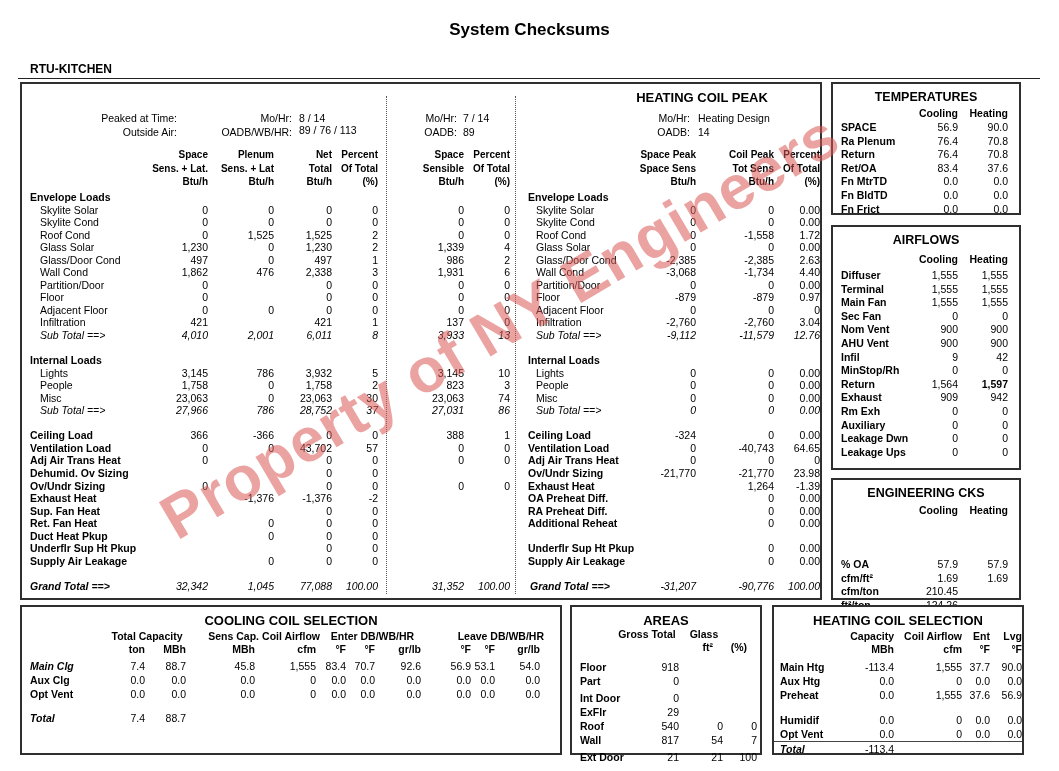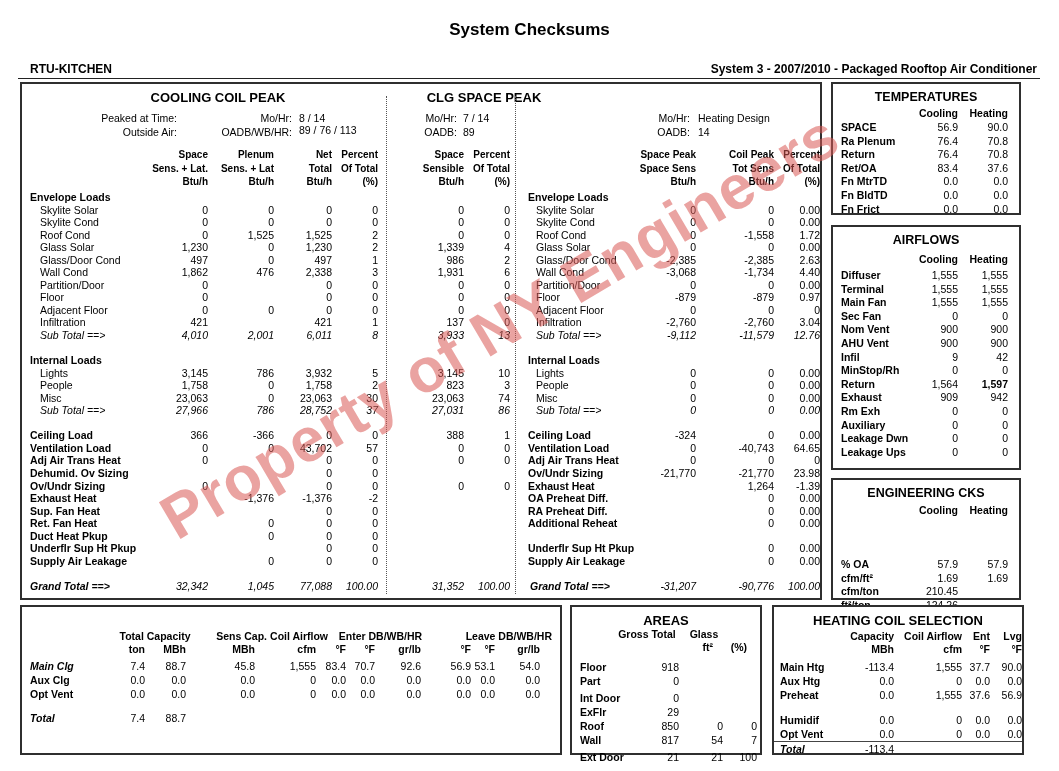--- a/index.html
+++ b/index.html
@@ -71,26 +71,24 @@
                transform:rotate(-30.5deg); transform-origin:0 0; white-space:nowrap;
                letter-spacing:1px; pointer-events:none; }
 </style>
 </head>
 <body>
 
 <div id="page">
 
   <div class="title">System Checksums</div>
   <div class="zone">RTU-KITCHEN</div>
-  <div class="system">System  3 - 2007/2010 - Packaged Rooftop Air Conditioner</div>
   <div class="toprule"></div>
 
   <div class="box" id="peakbox">
-    <div class="sect-title" style="left:66px;top:6px;width:260px;">COOLING COIL PEAK</div>
-    <div class="sect-title" style="left:352px;top:6px;width:220px;">CLG SPACE PEAK</div>
+    <div class="sect-title" style="left:552px;top:6px;width:256px;">HEATING COIL PEAK</div>
 
     <div class="abs ar" style="left:35px;top:28px;width:120px;">Peaked at Time:</div>
     <div class="abs ar" style="left:205px;top:28px;width:65px;">Mo/Hr:</div>
     <div class="abs" style="left:277px;top:28px;">8 / 14</div>
     <div class="abs ar" style="left:35px;top:42px;width:120px;">Outside Air:</div>
     <div class="abs ar" style="left:185px;top:42px;width:85px;">OADB/WB/HR:</div>
     <div class="abs" style="left:277px;top:40px;">89 / 76 / 113</div>
 
     <div class="abs ar" style="left:375px;top:28px;width:60px;">Mo/Hr:</div>
     <div class="abs" style="left:441px;top:28px;">7 / 14</div>
@@ -795,21 +793,22 @@
         </div>
         <div class="trow krow" style="display: flex;">
           <div class="tlabel" style="width: 82px;">No. People</div>
           <div class="num" style="width: 43px;">4</div>
           <div class="num" style="width: 50px;"></div>
         </div>
       </div>
   </div>
 
   <div class="box" id="clgselbox">
-    <div id="clgsel-ghead" style="position:absolute;top:22px;left:12px;width:100%;">
+    <div class="panel-title" style="font-size:13px;">COOLING COIL SELECTION</div>
+    <div id="clgsel-ghead" style="position:absolute;top:22px;left:4px;width:100%;">
         <div class="brow">
           <div class="ghead" style="width: 70px; text-align: left;"></div>
           <div class="ghead" style="width: 86px; text-align: center;">Total Capacity</div>
           <div class="ghead" style="width: 69px; text-align: right;">Sens Cap.</div>
           <div class="ghead" style="width: 61px; text-align: right;">Coil Airflow</div>
           <div class="ghead" style="width: 105px; text-align: center;">Enter DB/WB/HR</div>
           <div class="ghead" style="width: 119px; text-align: right;">Leave DB/WB/HR</div>
         </div>
       </div>
     <div id="clgsel-units" style="position:absolute;top:35px;left:0;width:100%;">
@@ -911,21 +910,21 @@
           <div class="num" style="width: 34px;"></div>
         </div>
         <div class="brow">
           <div class="blabel" style="width: 56px;">ExFlr</div>
           <div class="num" style="width: 43px;">29</div>
           <div class="num" style="width: 44px;"></div>
           <div class="num" style="width: 34px;"></div>
         </div>
         <div class="brow">
           <div class="blabel" style="width: 56px;">Roof</div>
-          <div class="num" style="width: 43px;">850</div>
+          <div class="num" style="width: 43px;">540</div>
           <div class="num" style="width: 44px;">0</div>
           <div class="num" style="width: 34px;">0</div>
         </div>
         <div class="brow">
           <div class="blabel" style="width: 56px;">Wall</div>
           <div class="num" style="width: 43px;">817</div>
           <div class="num" style="width: 44px;">54</div>
           <div class="num" style="width: 34px;">7</div>
         </div>
         <div style="height: 3px;"></div>

